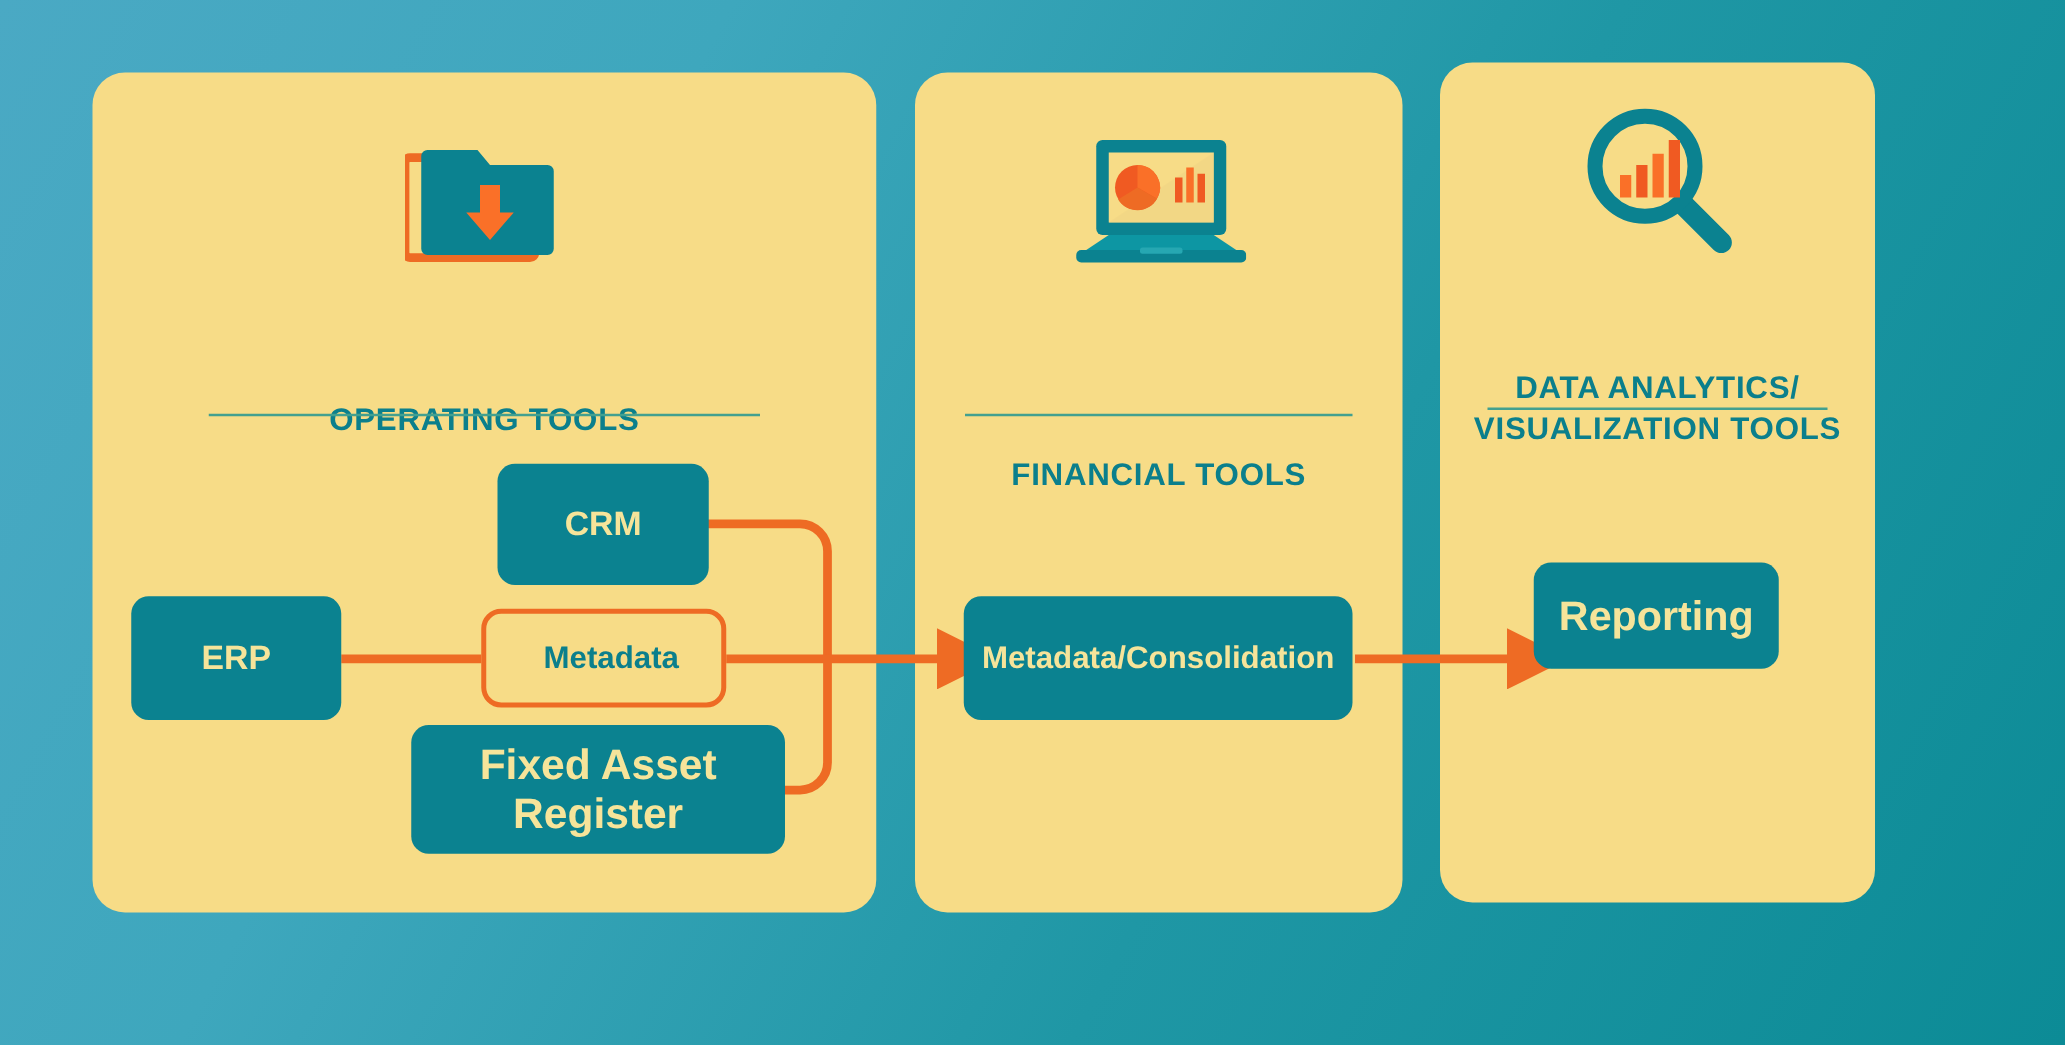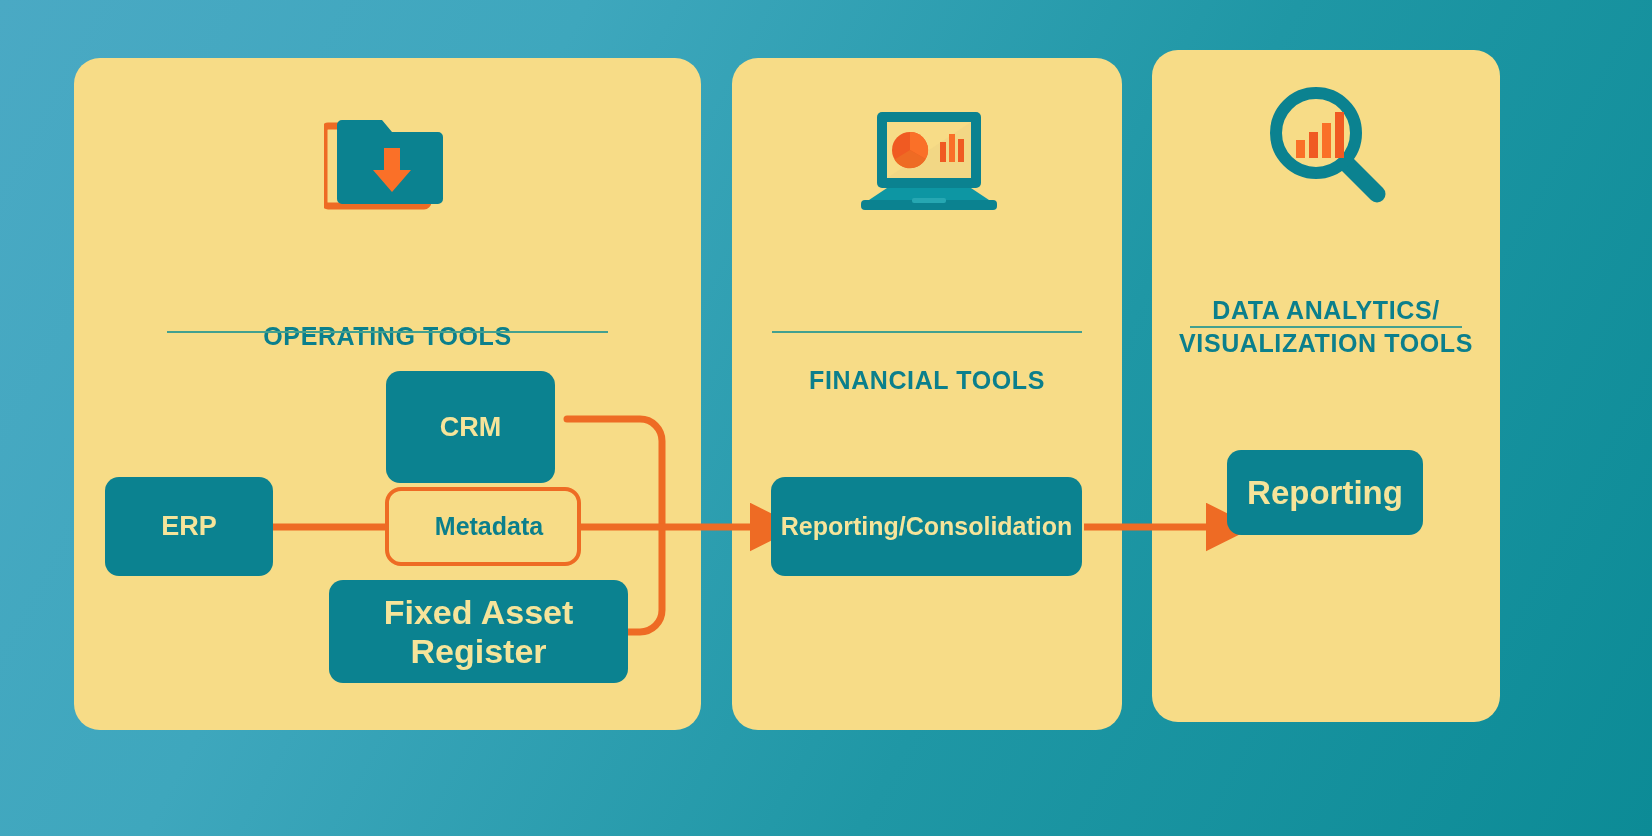--- a/index.html
+++ b/index.html
@@ -76,21 +76,21 @@
   .node.solid {
     background: #0b8290;
     color: #f6e49a;
   }
   .node.outline {
     background: #f7dc87;
     color: #0b7f8c;
     border: 4px solid #ee6b24;
   }
   #node-erp        { left: 105px;  top: 477px; width: 168px; height: 99px;  font-size: 27px; }
-  #node-crm        { left: 386px;  top: 371px; width: 169px; height: 112px;  font-size: 27px; }
+  #node-crm        { left: 398px;  top: 371px; width: 169px; height: 97px;  font-size: 27px; }
   #node-metadata   { left: 385px;  top: 487px; width: 196px; height: 79px;  font-size: 25px; border-radius: 16px; padding-left: 12px; }
   #node-far        { left: 329px;  top: 580px; width: 299px; height: 103px; font-size: 34px; }
   #node-planning   { left: 771px;  top: 477px; width: 311px; height: 99px;  font-size: 25px; }
   #node-reporting  { left: 1227px; top: 450px; width: 196px; height: 85px;  font-size: 33px; }
 
   
   #wires {
     position: absolute;
     left: 0; top: 0;
     width: 1652px;
@@ -188,19 +188,19 @@
   <div class="node solid" id="node-crm">
       <span>CRM</span>
     </div>
   <div class="node outline" id="node-metadata">
       <span>Metadata</span>
     </div>
   <div class="node solid" id="node-far">
       <span>Fixed Asset Register</span>
     </div>
   <div class="node solid" id="node-planning">
-      <span>Reporting/Consolidation</span>
+      <span>Metadata/Consolidation</span>
     </div>
   <div class="node solid" id="node-reporting">
       <span>Reporting</span>
     </div>
 
 </div>
 
 </body></html>

